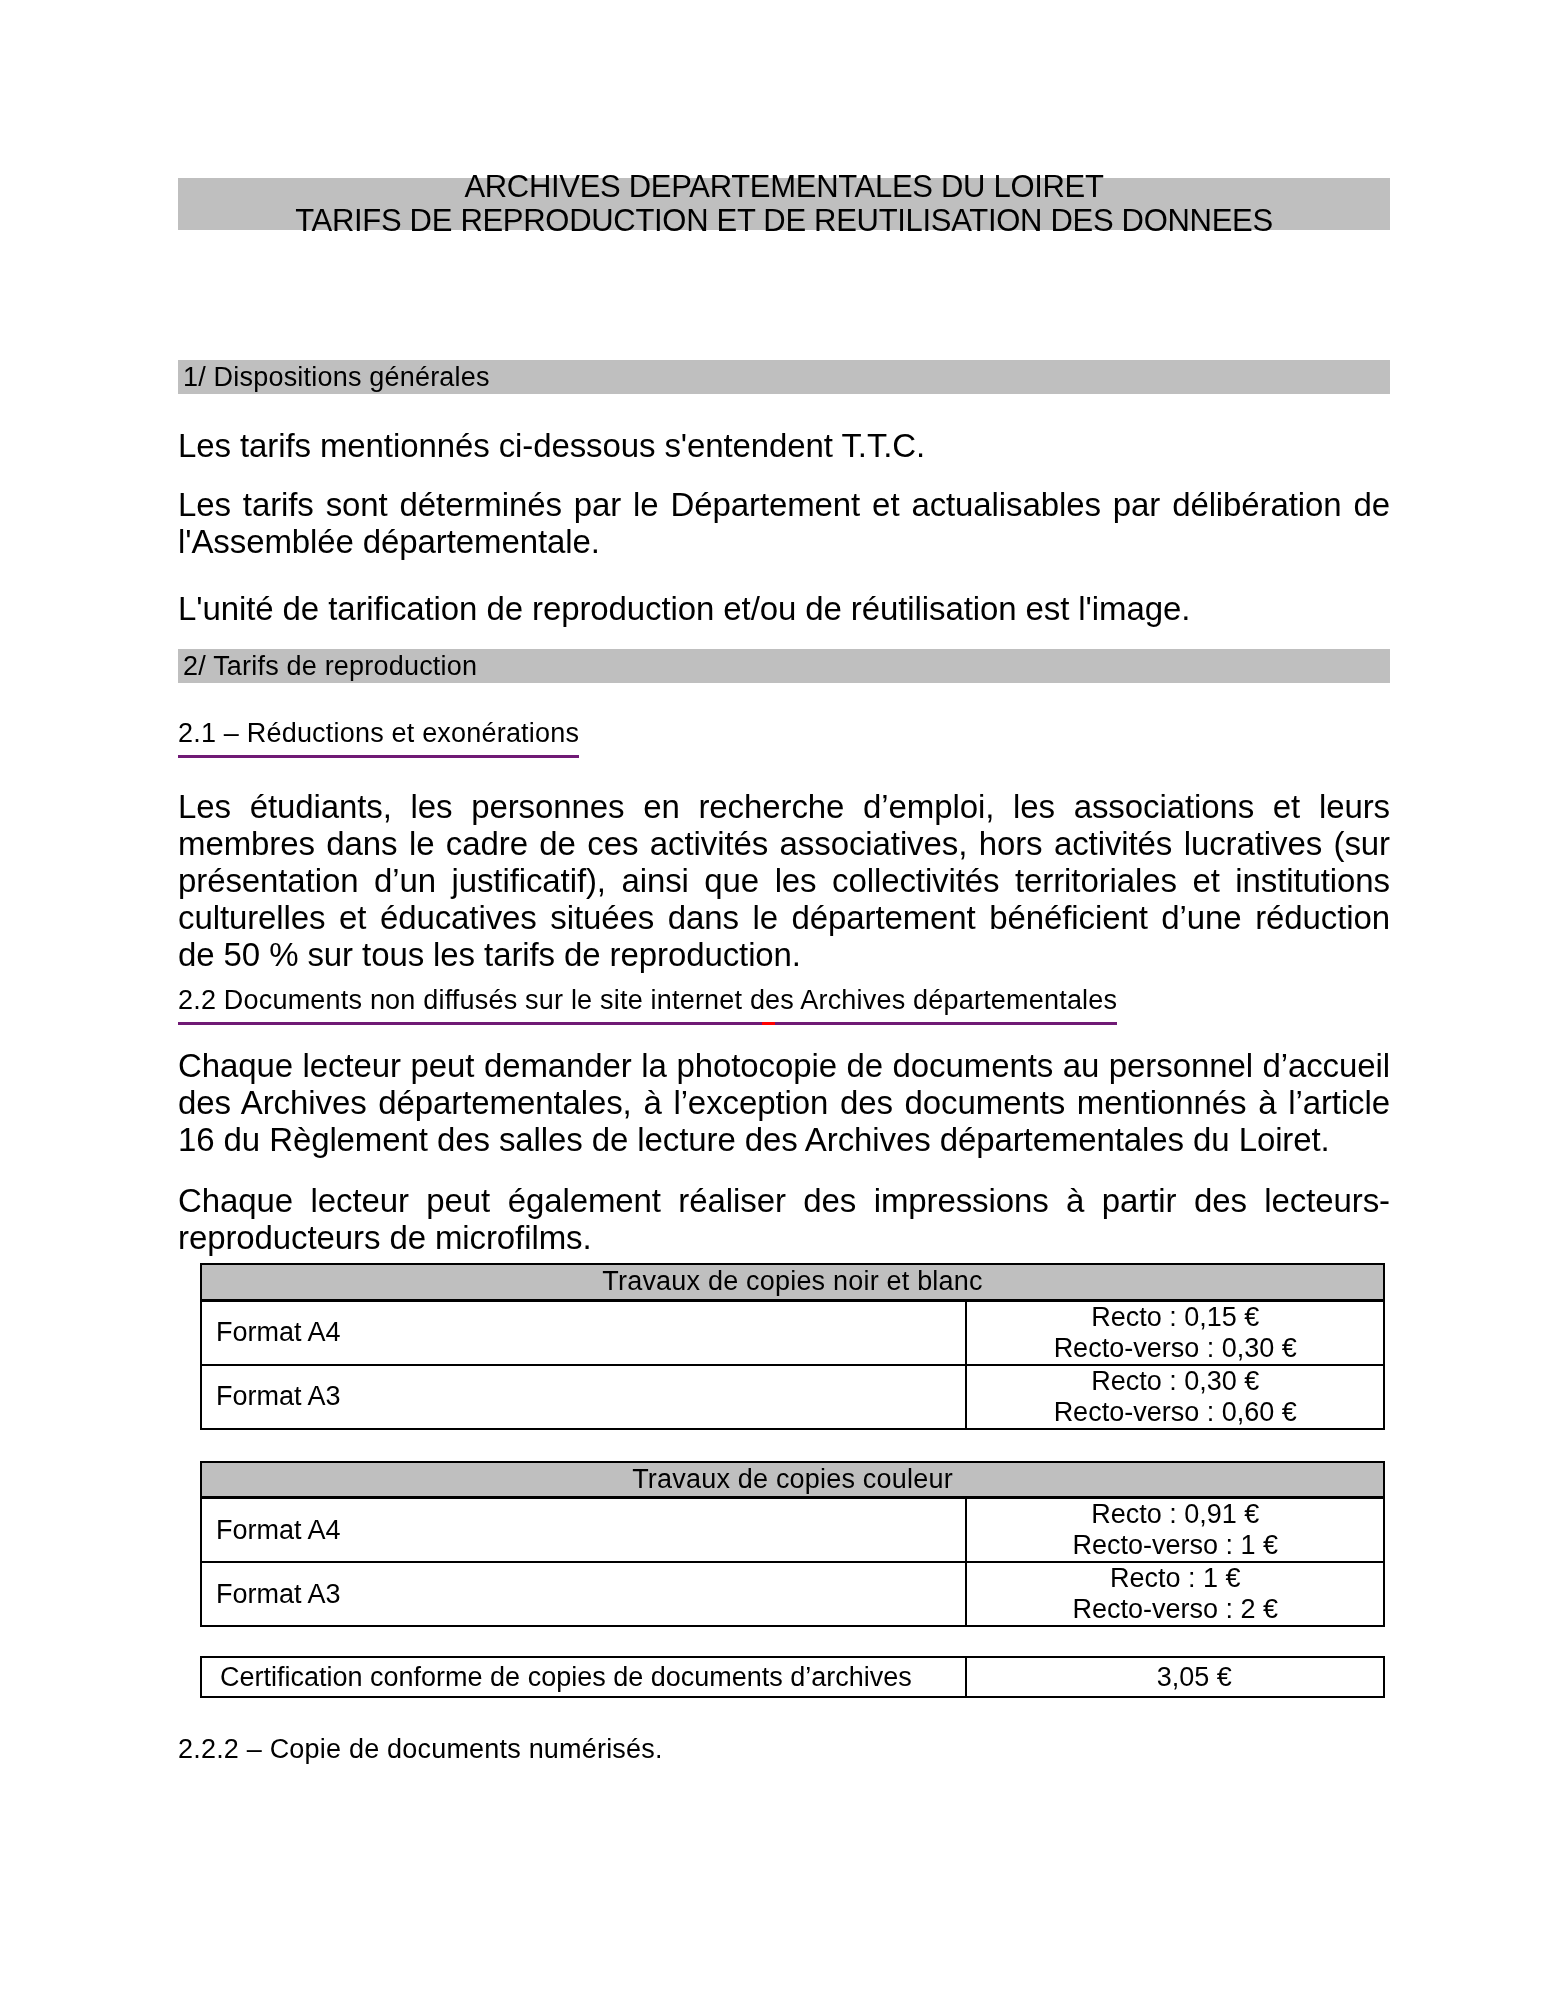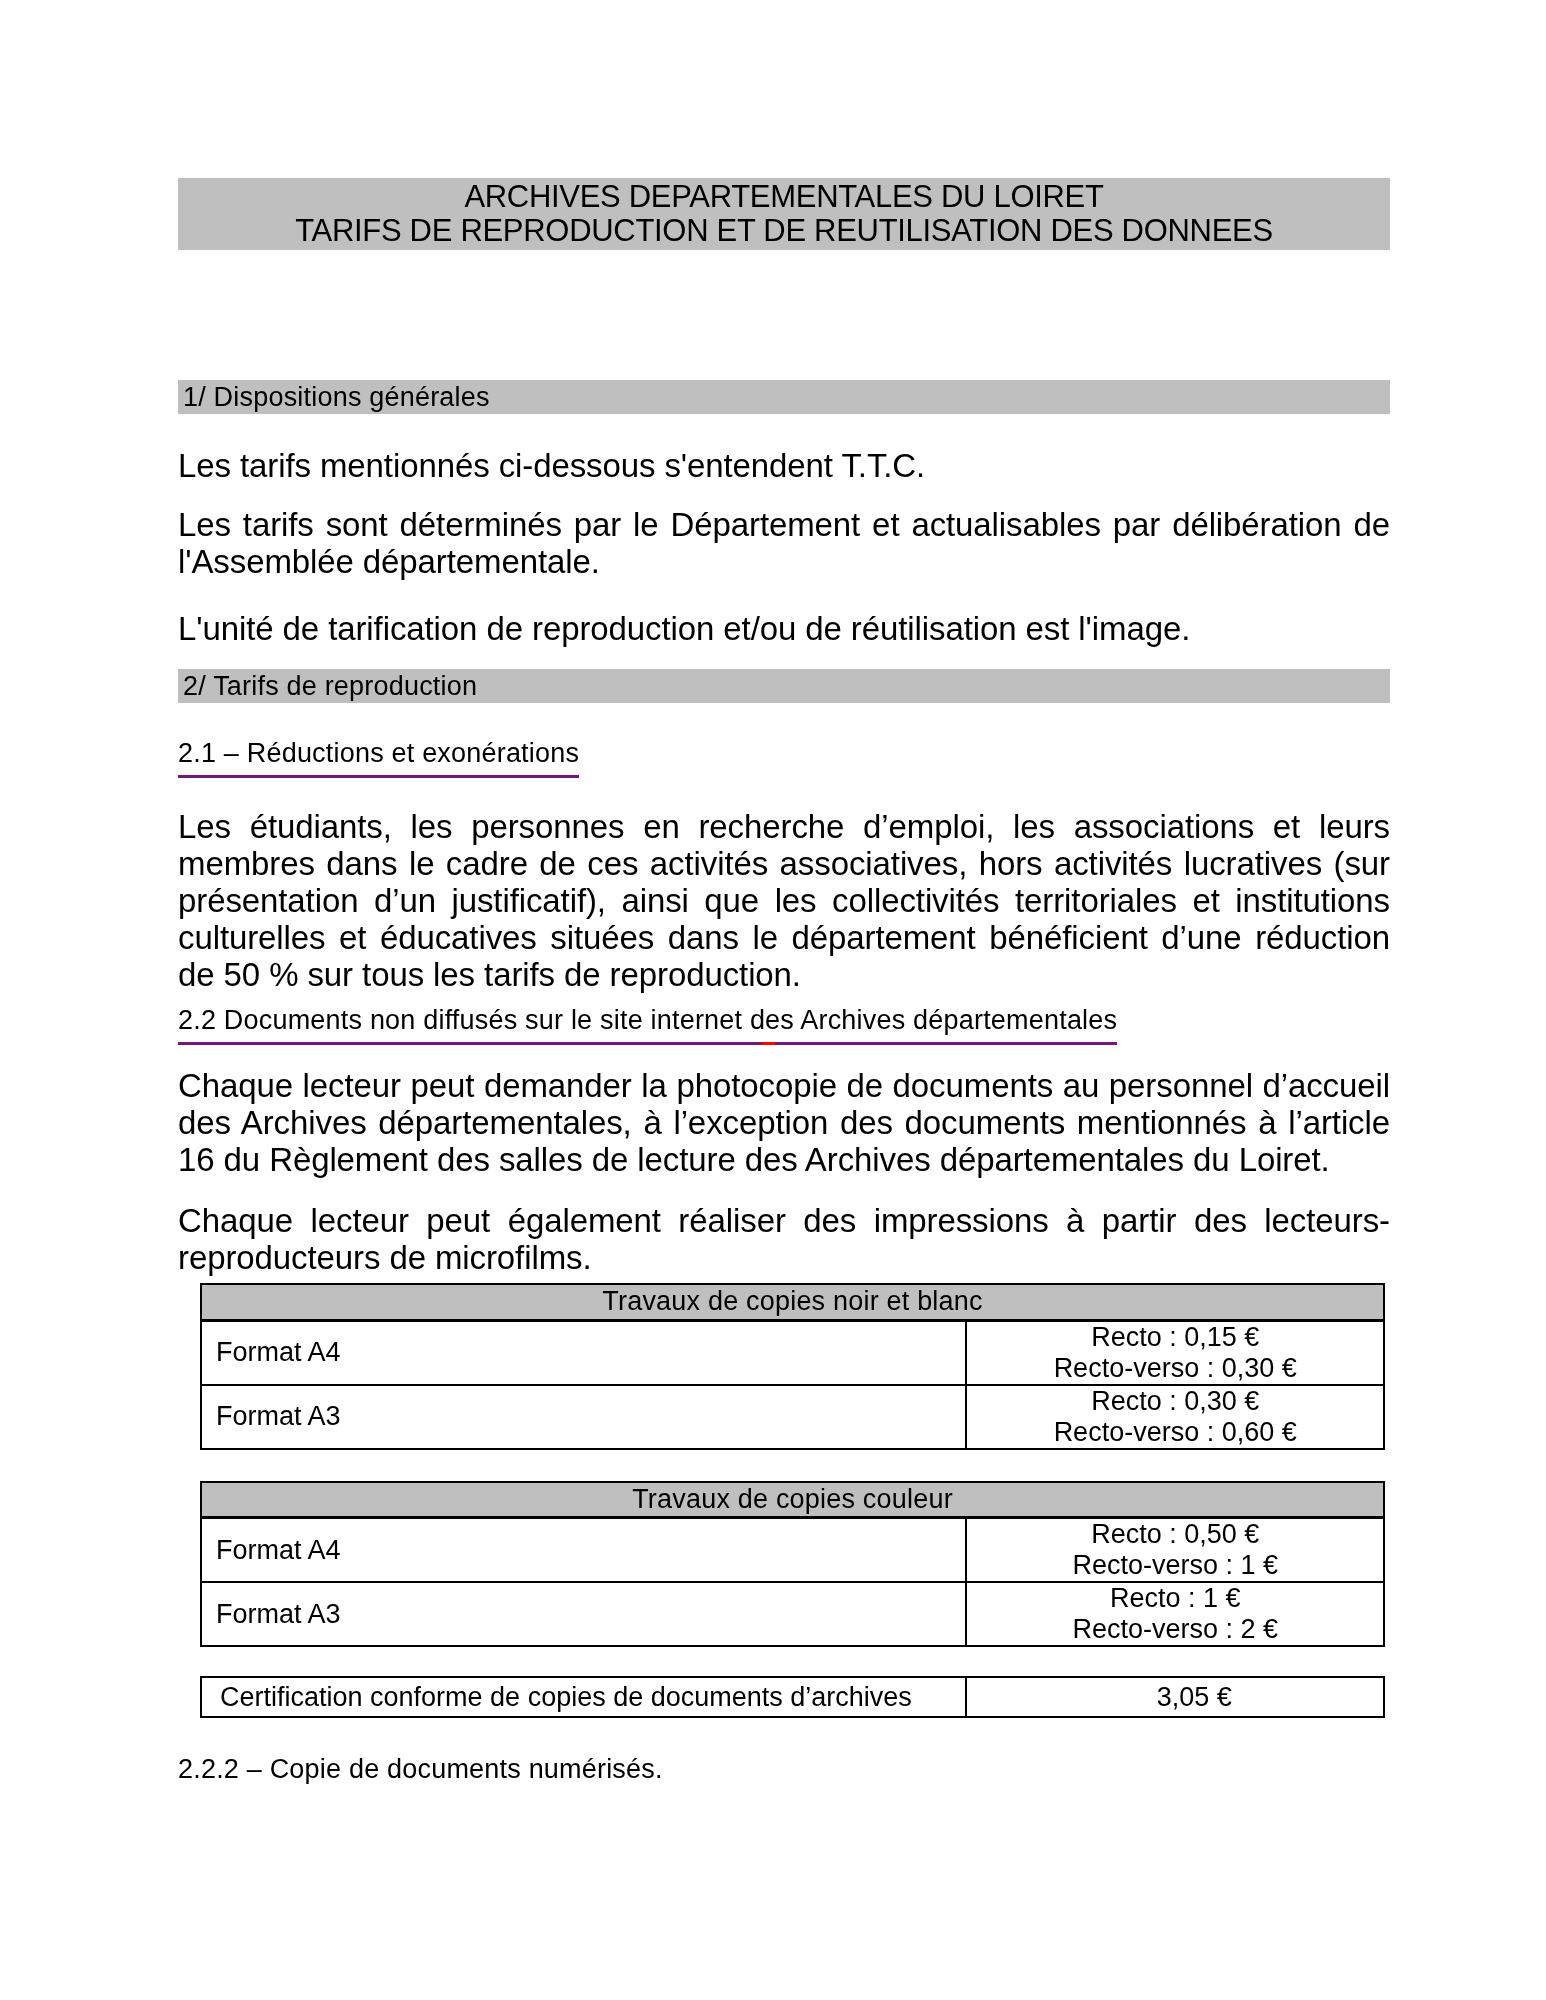--- a/index.html
+++ b/index.html
@@ -11,21 +11,21 @@
   }
   .content {
     position:absolute;
     left:178px; top:0;
     width:1212px;
   }
 
   
   .banner {
     margin-top:178px;
-    height:72px;
+    height:52px;
     background:#bfbfbf;
     display:flex;
     flex-direction:column;
     justify-content:center;
     text-align:center;
     font-size:31px;
     line-height:34px;
     letter-spacing:-0.3px;
   }
 
@@ -191,21 +191,21 @@
         <col class="col-format">
         <col class="col-price">
       </colgroup>
     <tbody>
         <tr>
       <th colspan="2">Travaux de copies couleur</th>
     </tr>
     <tr>
       <td class="format-cell">Format A4</td>
       <td class="price-cell">
-        <div class="price-line">Recto : 0,50 €</div>
+        <div class="price-line">Recto : 0,91 €</div>
         <div class="price-line">Recto-verso : 1 €</div>
       </td>
     </tr>
     <tr>
       <td class="format-cell">Format A3</td>
       <td class="price-cell">
         <div class="price-line">Recto : 1 €</div>
         <div class="price-line">Recto-verso : 2 €</div>
       </td>
     </tr>

